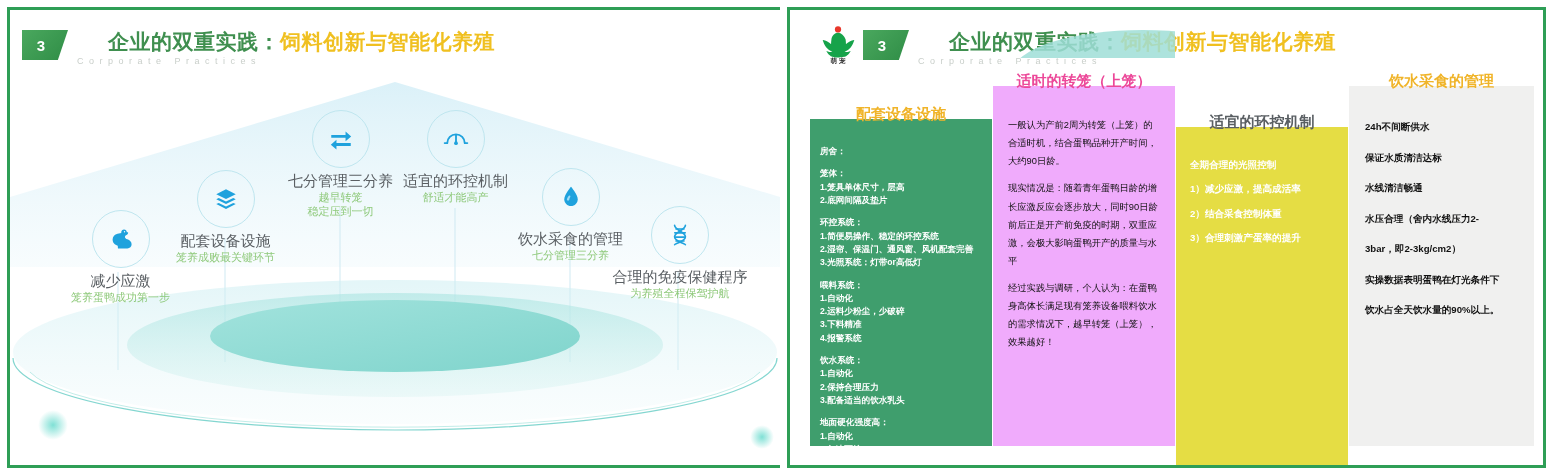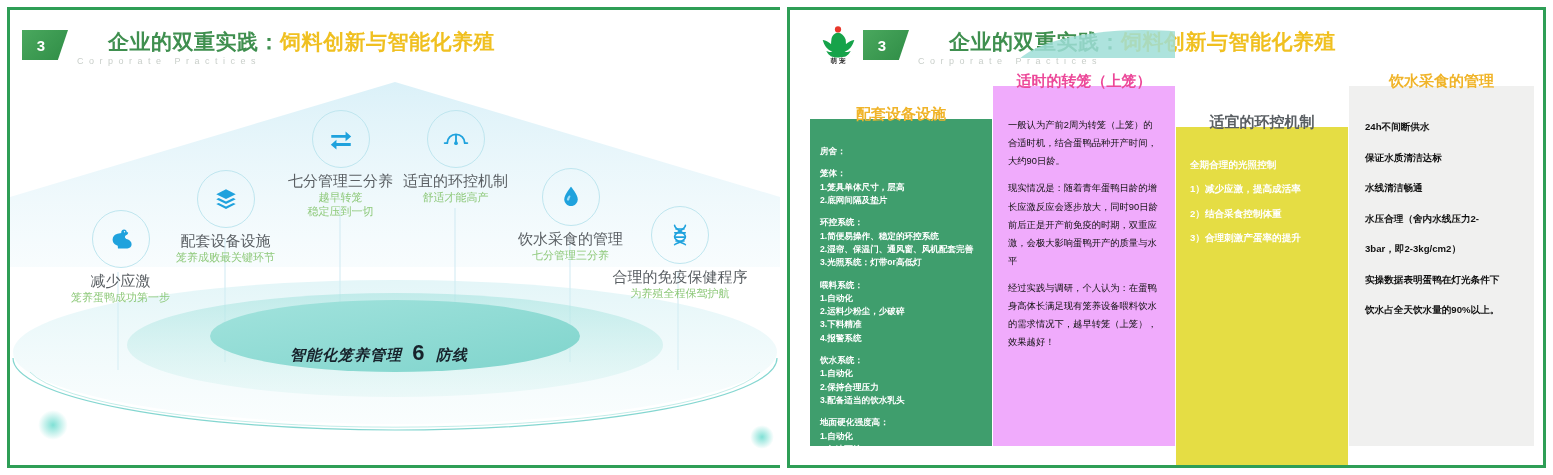--- a/index.html
+++ b/index.html
@@ -198,23 +198,20 @@
               <path d="M7 3c0 4.5 10 6 10 10.5S7 20 7 21"></path>
               <path d="M17 3c0 4.5-10 6-10 10.5S17 20 17 21"></path>
               <path d="M8.3 6.5h7.4M7.2 10h9.6M7.2 14h9.6M8.3 17.5h7.4"></path>
             </g>
           </svg>
         </div>
         <div class="t1">合理的免疫保健程序</div>
         <div class="t2">为养殖全程保驾护航</div>
       </div>
 
-      <div class="core-label" style="left:280px;top:330px;">
-        <span>智能化笼养管理</span>&nbsp;&nbsp;<span class="big">6</span>&nbsp;&nbsp;<span>防线</span>
-      </div>
 
     </div>
   </div>
 
   <div class="slide" id="slide-right">
     <div class="frame"></div>
     <div class="inner">
 
       <svg class="logo" viewBox="0 0 60 48">
         <circle cx="30" cy="6" r="3.6" fill="#e8372b"></circle>

